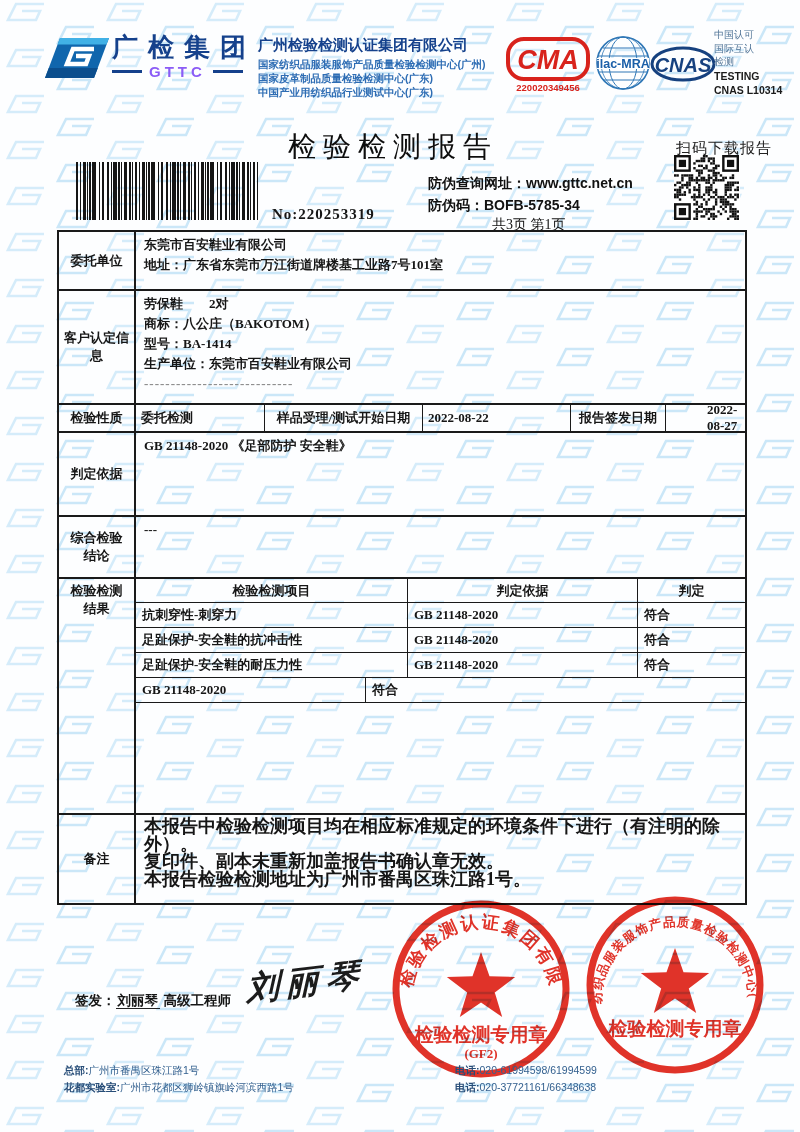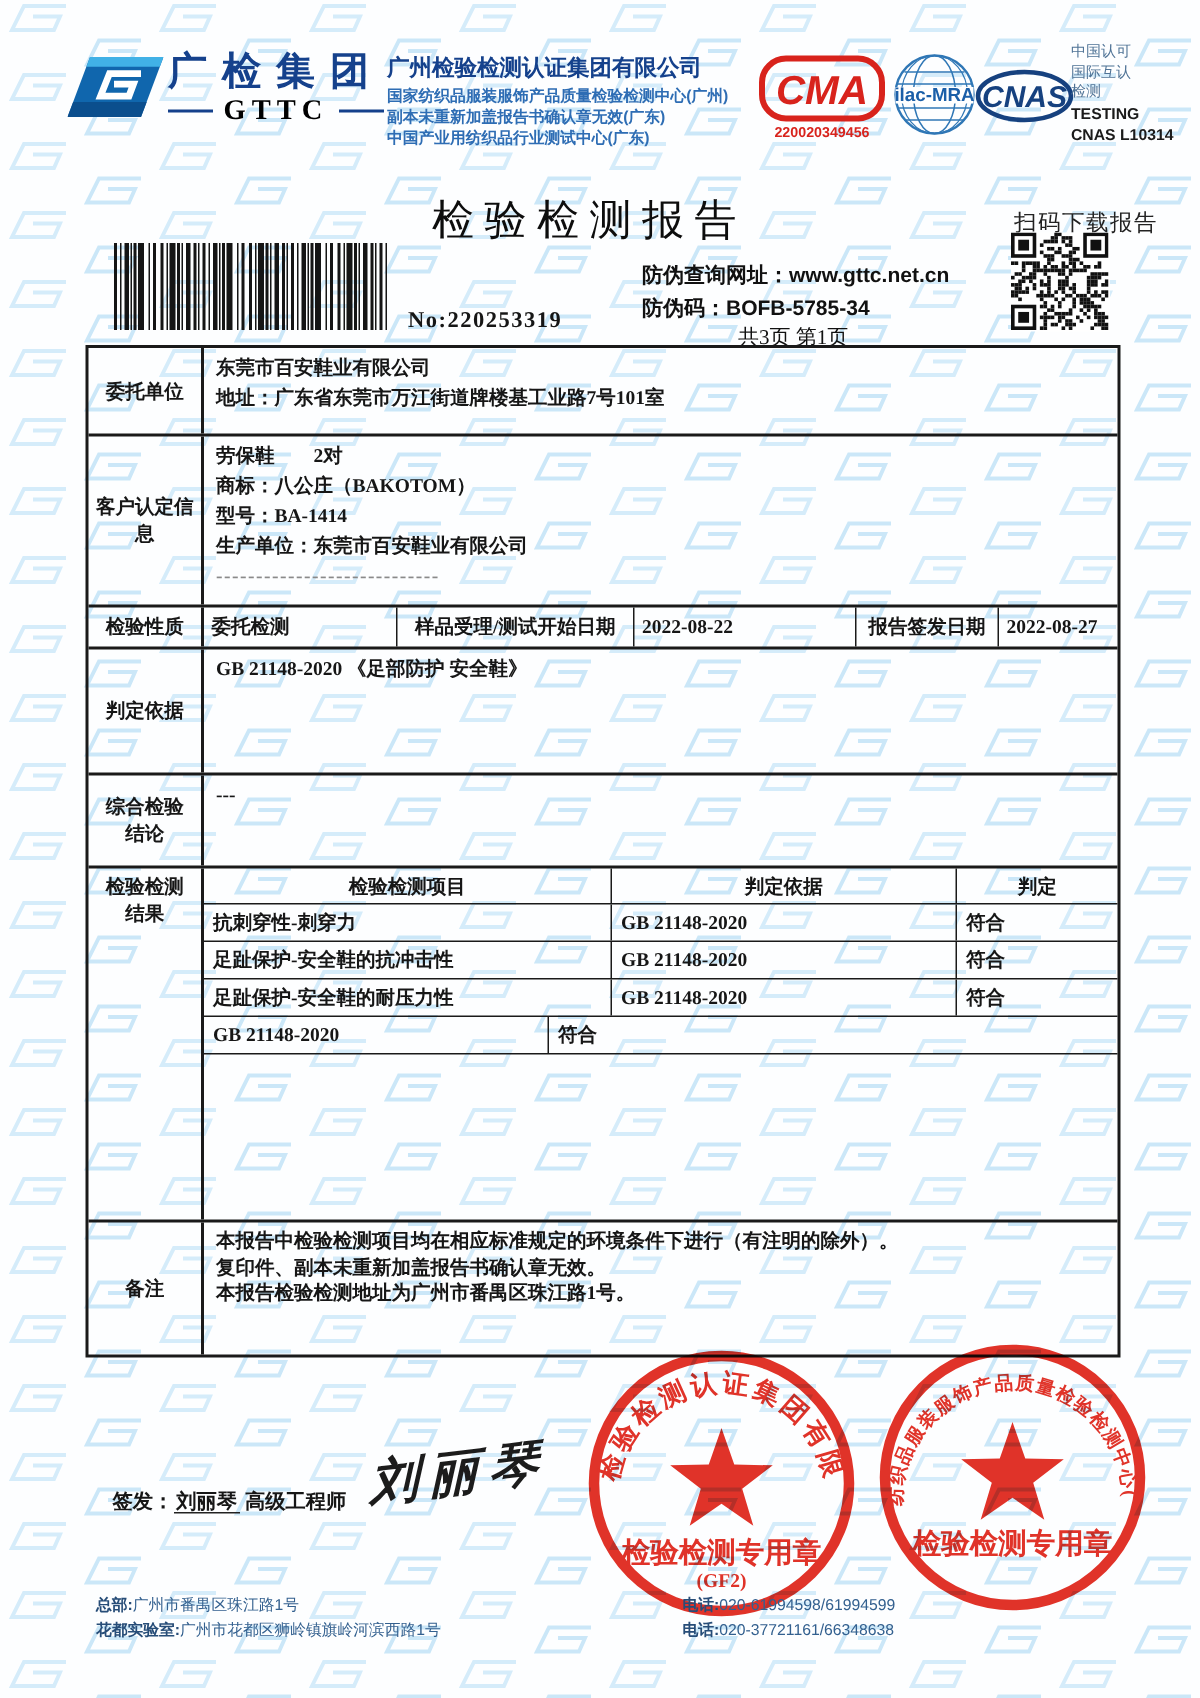--- a/index.html
+++ b/index.html
@@ -6,22 +6,22 @@
   .page{position:relative;width:800px;height:1132px;background:#fdfeff;overflow:hidden;
         font-family:"Liberation Serif","DejaVu Serif",serif;color:#161616;}
   .bgpattern{position:absolute;left:0;top:0;z-index:0;}
   .layer{position:absolute;z-index:1;}
 
   
   .brand-cn{position:absolute;left:112px;top:30px;font-family:"Liberation Sans","DejaVu Sans",sans-serif;
             font-weight:bold;font-size:26px;letter-spacing:10px;color:#15418c;white-space:nowrap;}
   .brand-gttc{position:absolute;left:112px;top:63px;display:flex;align-items:center;gap:7px;}
   .brand-gttc .dash{width:30px;height:2.5px;background:#15418c;}
-  .brand-gttc .g{font-family:Liberation Serif, serif;font-weight:bold;font-size:19px;
-                 letter-spacing:4px;color:#000000;}
+  .brand-gttc .g{font-family:Liberation Sans, sans-serif;font-weight:bold;font-size:15px;
+                 letter-spacing:4px;color:#8b5cf6;}
   .org{position:absolute;left:258px;top:36px;font-family:"Liberation Sans","DejaVu Sans",sans-serif;}
   .org .name{font-size:15px;font-weight:bold;color:#15418c;margin-bottom:3px;white-space:nowrap;}
   .org .sub{font-size:10.5px;font-weight:bold;color:#2e6db4;line-height:1.32;white-space:nowrap;}
   .certtext{position:absolute;left:714px;top:28px;font-family:"Liberation Sans","DejaVu Sans",sans-serif;}
   .certtext .cl{font-size:10px;color:#4f7396;line-height:1.35;}
   .certtext .bl{font-size:10.5px;color:#1b1b1b;font-weight:bold;line-height:1.4;}
 
   
   .title{position:absolute;left:0;top:128px;width:786px;text-align:center;font-size:28px;font-weight:normal;
          letter-spacing:7px;color:#0d0d0d;}
@@ -43,33 +43,33 @@
           justify-content:center;text-align:center;white-space:pre-line;font-size:13px;font-weight:600;
           padding:2px;line-height:1.35;}
   .tlabel.top{align-items:flex-start;padding-top:3px;}
   .tcontent{flex:1;min-width:0;font-size:13px;font-weight:600;}
   .pad{padding:3px 6px 0 8px;}
   .cl{display:block;white-space:pre-wrap;line-height:20px;}
   .dashline{color:#8a8a8a;letter-spacing:1px;}
   
   .nature{display:flex;align-items:stretch;height:100%;}
   .nature>div{display:flex;align-items:center;padding:0 5px;border-right:1px solid #1a1a1a;}
-  .nature>div:last-child{border-right:none;}
+  .nature>div:last-child{border-right:none;margin-left:36px;}
   .nw1{width:118px;}.nw2{width:147px;justify-content:center;}.nw3{width:137px;}.nw4{width:84px;justify-content:center;}.nw5{flex:1;}
   
   .res-head{display:flex;border-bottom:1px solid #1a1a1a;height:23px;}
   .res-row{display:flex;border-bottom:1px solid #1a1a1a;height:24px;}
   .res-c{display:flex;align-items:center;border-right:1px solid #1a1a1a;padding:0 6px;}
   .res-c:last-child{border-right:none;}
   .rc1{width:259px;text-align:center;}.rc2{width:217px;}.rc3{flex:1;}
   .res-head .res-c{justify-content:center;}
   .res-empty{height:119px;}
 
   
-  .remarks .cl{line-height:17.5px;font-size:13px;}
+  .remarks .cl{line-height:17.5px;font-size:18px;}
 
   
   .seal{position:absolute;mix-blend-mode:multiply;opacity:0.93;}
   .sig{position:absolute;left:75px;top:992px;font-size:13.5px;font-weight:600;}
   .sig .uname{border-bottom:1.5px solid #222;padding:0 2px;}
   .handwrite{position:absolute;left:246px;top:960px;font-size:33px;font-weight:bold;font-style:italic;
              letter-spacing:7px;color:#1c1c1c;transform:rotate(-7deg) skewX(-6deg);white-space:nowrap;}
 
   
   .footer{position:absolute;top:1062px;font-family:"Liberation Sans","DejaVu Sans",sans-serif;
@@ -102,21 +102,21 @@
   <div class="brand-cn layer">广检集团</div>
   <div class="brand-gttc layer">
     <span class="dash"></span>
     <span class="g">GTTC</span>
     <span class="dash"></span>
   </div>
 
   <div class="org layer">
     <div class="name">广州检验检测认证集团有限公司</div>
     <div class="sub">国家纺织品服装服饰产品质量检验检测中心(广州)</div>
-    <div class="sub">副本未重新加盖报告书确认章无效(广东)</div>
+    <div class="sub">国家皮革制品质量检验检测中心(广东)</div>
     <div class="sub">中国产业用纺织品行业测试中心(广东)</div>
   </div>
 
   <svg class="layer" style="left:504px;top:36px" width="88" height="58" viewBox="0 0 88 58">
     <rect x="4" y="3" width="80" height="40" rx="16" fill="none" stroke="#d8231c" stroke-width="4"></rect>
     <text x="44" y="33" text-anchor="middle" font-size="27" font-weight="bold" font-style="italic" fill="#d8231c" font-family="Liberation Sans, sans-serif">CMA</text>
     <text x="44" y="55" text-anchor="middle" font-size="9.5" font-weight="bold" fill="#d8231c" font-family="Liberation Sans, sans-serif">220020349456</text>
   </svg>
 
   <svg class="layer" style="left:594px;top:34px" width="58" height="58" viewBox="0 0 58 58">

